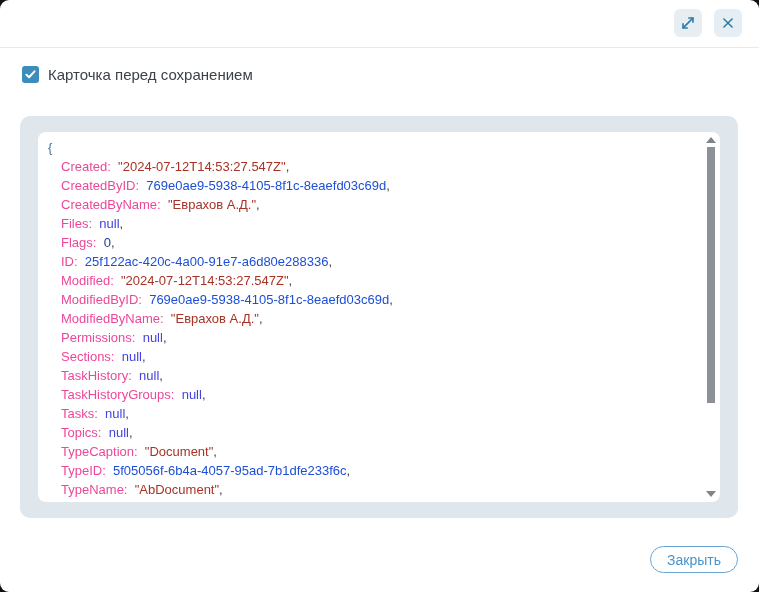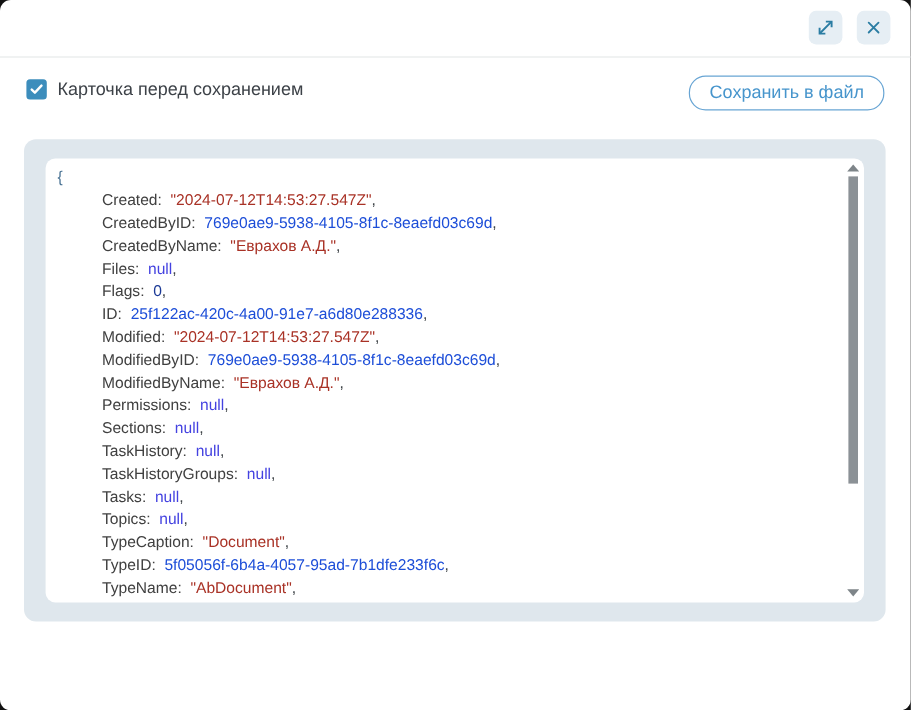--- a/index.html
+++ b/index.html
@@ -77,21 +77,21 @@
   .code-content{
     position:absolute;left:0;top:0;right:16px;bottom:0;
     padding:6px 0 0 10px;
     font-size:13px;line-height:19px;
     white-space:pre;
     overflow:hidden;
   }
   .line{white-space:pre;}
   .line.entry{padding-left:13px;}
   .tok-brace{color:#4a7394;}
-  .tok-key{color:#404040;margin-left:24px;}
+  .tok-key{color:#ec4899;}
   .tok-string{color:#a93226;}
   .tok-guid{color:#1d4ed8;}
   .tok-number{color:#1c3a96;}
   .tok-null{color:#4442e0;margin-top:10px;}
   .tok-punct{color:#3f4448;}
   
   .vscrollbar{
     position:absolute;top:3px;bottom:3px;right:4px;width:10px;
   }
   .sb-arrow{
@@ -134,28 +134,28 @@
 
   <div class="toolbar">
     <label class="checkbox-row">
       <span class="checkbox checked" id="cb">
         <svg width="11" height="9" viewBox="0 0 12 10" fill="none" stroke="#ffffff" stroke-width="2.2" stroke-linecap="round" stroke-linejoin="round">
           <path d="M1.5 5.2L4.4 8L10.5 1.5"></path>
         </svg>
       </span>
       <span class="checkbox-label">Карточка перед сохранением</span>
     </label>
-    <button class="outline-btn save-btn">Сохранить в файл</button>
   </div>
 
   <div class="viewer-panel">
     <div class="code-box">
       <div class="code-content" id="code-content"><div class="line"><span class="tok-brace">{</span></div><div class="line entry"><span class="tok-key">Created:</span><span class="tok-punct">  </span><span class="tok-string">"2024-07-12T14:53:27.547Z"</span><span class="tok-punct">,</span></div><div class="line entry"><span class="tok-key">CreatedByID:</span><span class="tok-punct">  </span><span class="tok-guid">769e0ae9-5938-4105-8f1c-8eaefd03c69d</span><span class="tok-punct">,</span></div><div class="line entry"><span class="tok-key">CreatedByName:</span><span class="tok-punct">  </span><span class="tok-string">"Еврахов А.Д."</span><span class="tok-punct">,</span></div><div class="line entry"><span class="tok-key">Files:</span><span class="tok-punct">  </span><span class="tok-null">null</span><span class="tok-punct">,</span></div><div class="line entry"><span class="tok-key">Flags:</span><span class="tok-punct">  </span><span class="tok-number">0</span><span class="tok-punct">,</span></div><div class="line entry"><span class="tok-key">ID:</span><span class="tok-punct">  </span><span class="tok-guid">25f122ac-420c-4a00-91e7-a6d80e288336</span><span class="tok-punct">,</span></div><div class="line entry"><span class="tok-key">Modified:</span><span class="tok-punct">  </span><span class="tok-string">"2024-07-12T14:53:27.547Z"</span><span class="tok-punct">,</span></div><div class="line entry"><span class="tok-key">ModifiedByID:</span><span class="tok-punct">  </span><span class="tok-guid">769e0ae9-5938-4105-8f1c-8eaefd03c69d</span><span class="tok-punct">,</span></div><div class="line entry"><span class="tok-key">ModifiedByName:</span><span class="tok-punct">  </span><span class="tok-string">"Еврахов А.Д."</span><span class="tok-punct">,</span></div><div class="line entry"><span class="tok-key">Permissions:</span><span class="tok-punct">  </span><span class="tok-null">null</span><span class="tok-punct">,</span></div><div class="line entry"><span class="tok-key">Sections:</span><span class="tok-punct">  </span><span class="tok-null">null</span><span class="tok-punct">,</span></div><div class="line entry"><span class="tok-key">TaskHistory:</span><span class="tok-punct">  </span><span class="tok-null">null</span><span class="tok-punct">,</span></div><div class="line entry"><span class="tok-key">TaskHistoryGroups:</span><span class="tok-punct">  </span><span class="tok-null">null</span><span class="tok-punct">,</span></div><div class="line entry"><span class="tok-key">Tasks:</span><span class="tok-punct">  </span><span class="tok-null">null</span><span class="tok-punct">,</span></div><div class="line entry"><span class="tok-key">Topics:</span><span class="tok-punct">  </span><span class="tok-null">null</span><span class="tok-punct">,</span></div><div class="line entry"><span class="tok-key">TypeCaption:</span><span class="tok-punct">  </span><span class="tok-string">"Document"</span><span class="tok-punct">,</span></div><div class="line entry"><span class="tok-key">TypeID:</span><span class="tok-punct">  </span><span class="tok-guid">5f05056f-6b4a-4057-95ad-7b1dfe233f6c</span><span class="tok-punct">,</span></div><div class="line entry"><span class="tok-key">TypeName:</span><span class="tok-punct">  </span><span class="tok-string">"AbDocument"</span><span class="tok-punct">,</span></div></div>
       <div class="vscrollbar">
         <div class="sb-arrow up"></div>
         <div class="sb-thumb"></div>
         <div class="sb-arrow down"></div>
       </div>
     </div>
   </div>
 
+  <button class="outline-btn footer-close-btn">Закрыть</button>
 
 </div>
 
 </body></html>

